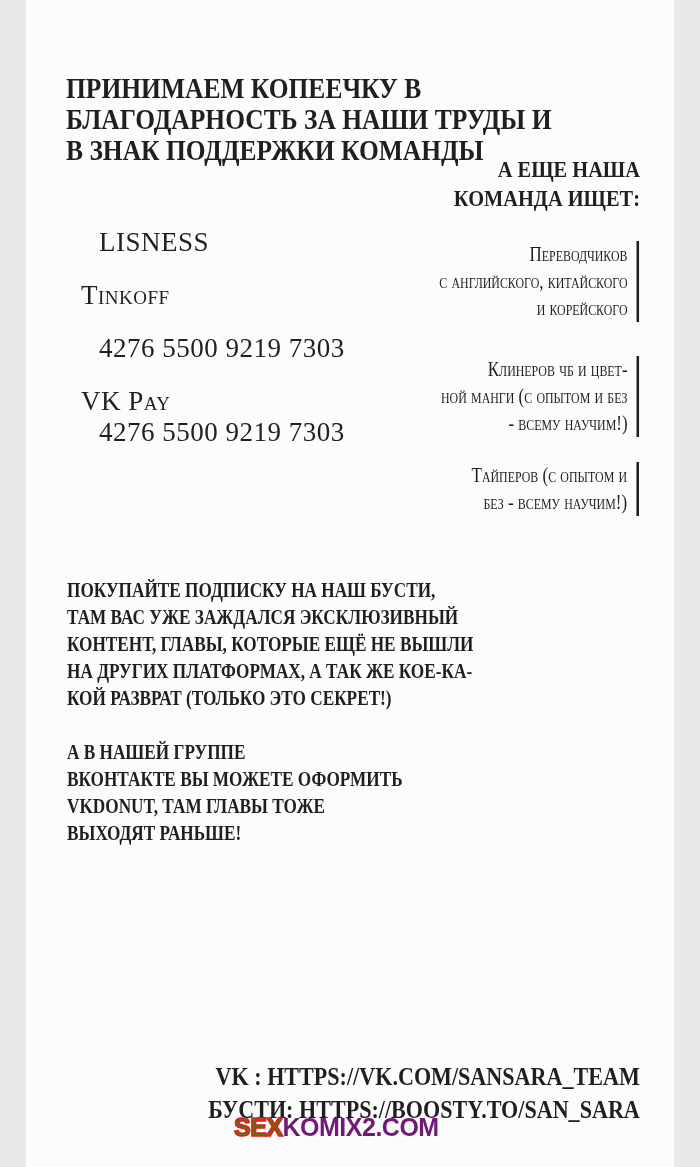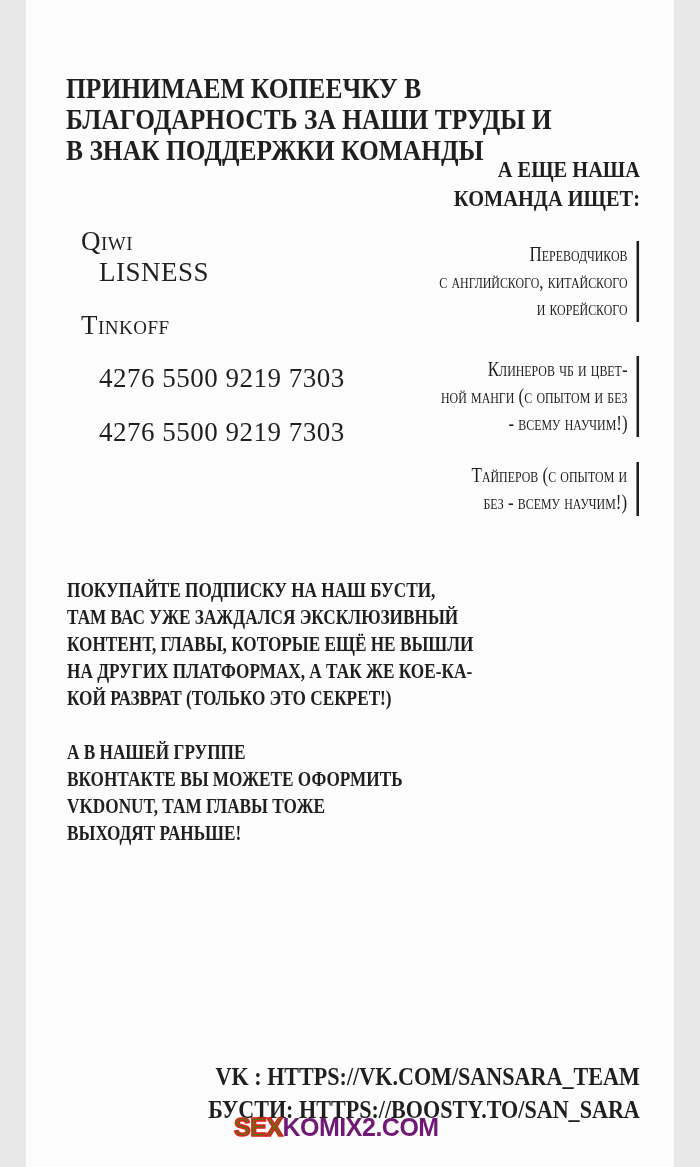--- a/index.html
+++ b/index.html
@@ -91,30 +91,30 @@
     <div>В ЗНАК ПОДДЕРЖКИ КОМАНДЫ</div>
   </header>
 
   <div class="recruit-heading">
     <div>А ЕЩЕ НАША</div>
     <div>КОМАНДА ИЩЕТ:</div>
   </div>
 
   <section class="payments">
     <div class="pay-block">
-      <div class="pay-label">Qiwi</div>
       <div class="pay-value">LISNESS</div>
     </div>
     <div class="pay-block">
       <div class="pay-label">Tinkoff</div>
     </div>
     <div class="pay-block">
       <div class="pay-value">4276 5500 9219 7303</div>
     </div>
     <div class="pay-block">
+      <div class="pay-label">VK Pay</div>
       <div class="pay-value">4276 5500 9219 7303</div>
     </div>
   </section>
 
   <div class="recruit-item ri-1">
     <div>Переводчиков</div>
     <div>с английского, китайского</div>
     <div>и корейского</div>
   </div>
   <div class="recruit-item ri-2">

